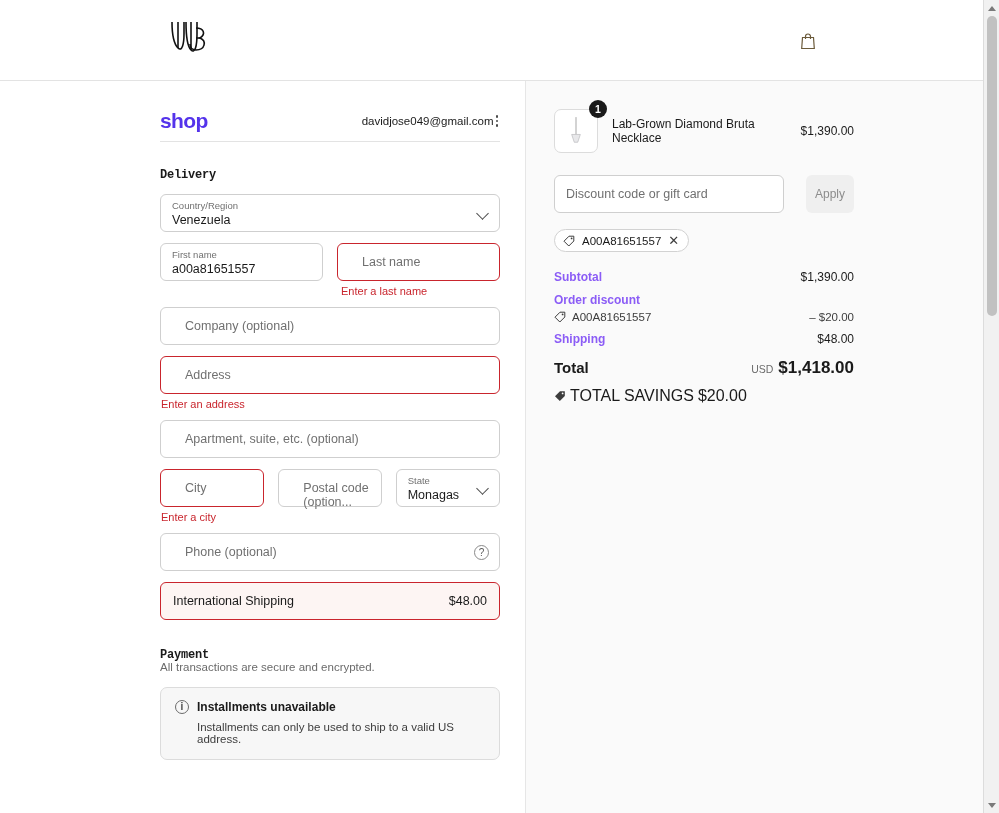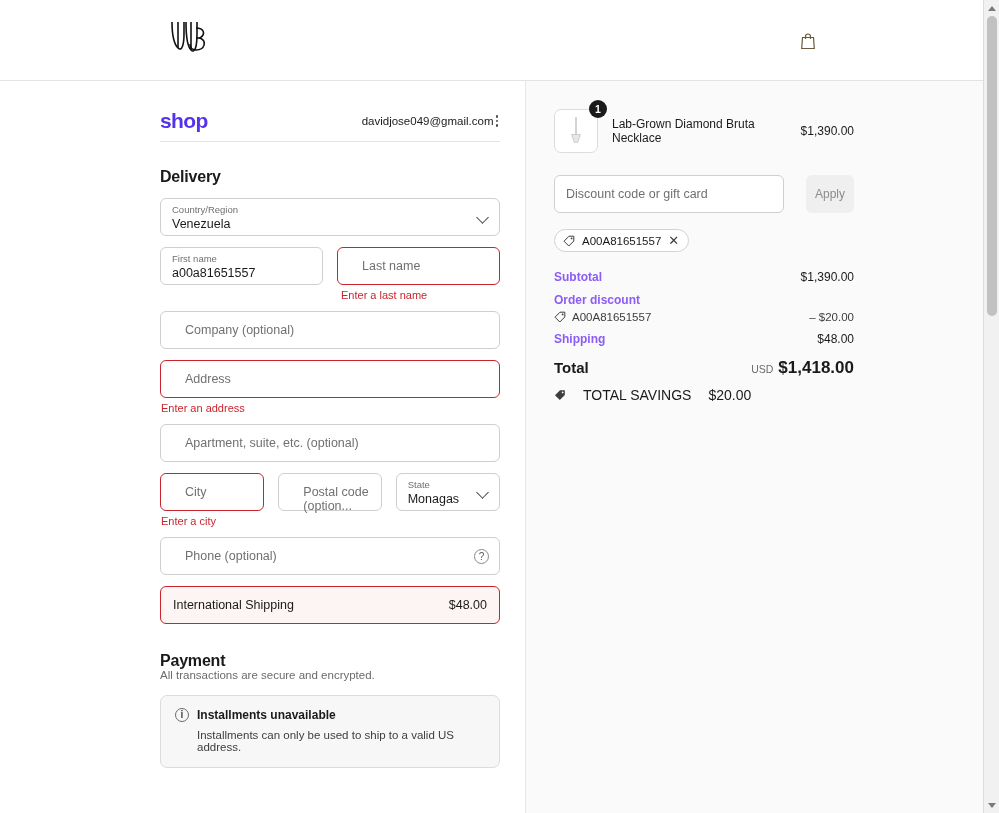--- a/index.html
+++ b/index.html
@@ -34,21 +34,21 @@
 
   
   .left-inner { position:absolute; left:160px; top:0; width:340px; }
 
   .shop-row { display:flex; align-items:center; justify-content:space-between; padding-top:28px; padding-bottom:8px; border-bottom:1px solid #e3e3e3; }
   .shop-logo { font-size:21px; font-weight:bold; color:#5433eb; letter-spacing:-0.6px; }
   .shop-account { display:flex; align-items:center; font-size:11.5px; color:#1a1a1a; }
   .kebab { display:flex; flex-direction:column; gap:2px; cursor:pointer; padding:2px; }
   .kebab i { width:2.5px; height:2.5px; background:#4a4a4a; border-radius:50%; display:block; }
 
-  h2.section { font-size:16px; font-weight:bold; margin-top:26px; margin-bottom:12px; letter-spacing:-0.2px; }
+  h2.section { font-size:12px; font-weight:bold; margin-top:26px; margin-bottom:12px; letter-spacing:-0.2px;font-family:Liberation Mono, monospace; }
 
   .field {
     position:relative;
     height:38px;
     border:1px solid #cfcfcf;
     border-radius:6px;
     background:#fff;
     margin-bottom:11px;
     width:340px;
   }
@@ -125,21 +125,21 @@
 
   .totals { margin-top:18px; }
   .t-row { display:flex; justify-content:space-between; font-size:12px; margin-bottom:9px; }
   .t-row .lbl { color:#8b5cf6;font-weight:bold; }
   .t-sub { font-size:11.5px; color:#3d3d3d; display:flex; align-items:center; gap:6px; margin-bottom:9px; }
   .t-sub .amt { margin-left:auto; }
   .grand { display:flex; justify-content:space-between; align-items:baseline; margin-top:12px; }
   .grand .g-lbl { font-size:15px; font-weight:bold; }
   .grand .g-val { font-size:17px; font-weight:bold; }
   .usd { font-size:10.5px; color:#6b6b6b; margin-right:5px; font-weight:normal; }
-  .savings { display:flex; align-items:center; gap:17px; font-size:14px; margin-top:9px; }
+  .savings { display:flex; align-items:center; gap:4px; font-size:16px; margin-top:9px; }
 
   .tag-icon { width:12px; height:12px; flex:0 0 auto; }
 
   
   .scrollbar { position:absolute; right:0; top:0; width:16px; height:813px; background:#f1f1f1; border-left:1px solid #dcdcdc; }
   .sb-arrow { width:16px; height:16px; display:flex; align-items:center; justify-content:center; background:#f1f1f1; }
   .sb-arrow .tri { width:0;height:0;border-left:4px solid transparent;border-right:4px solid transparent; }
   .sb-up .tri { border-bottom:5px solid #7a7a7a; }
   .sb-down .tri { border-top:5px solid #7a7a7a; }
   .sb-thumb { position:absolute; top:16px; left:3px; width:10px; height:300px; background:#c1c1c1; border-radius:5px; }

